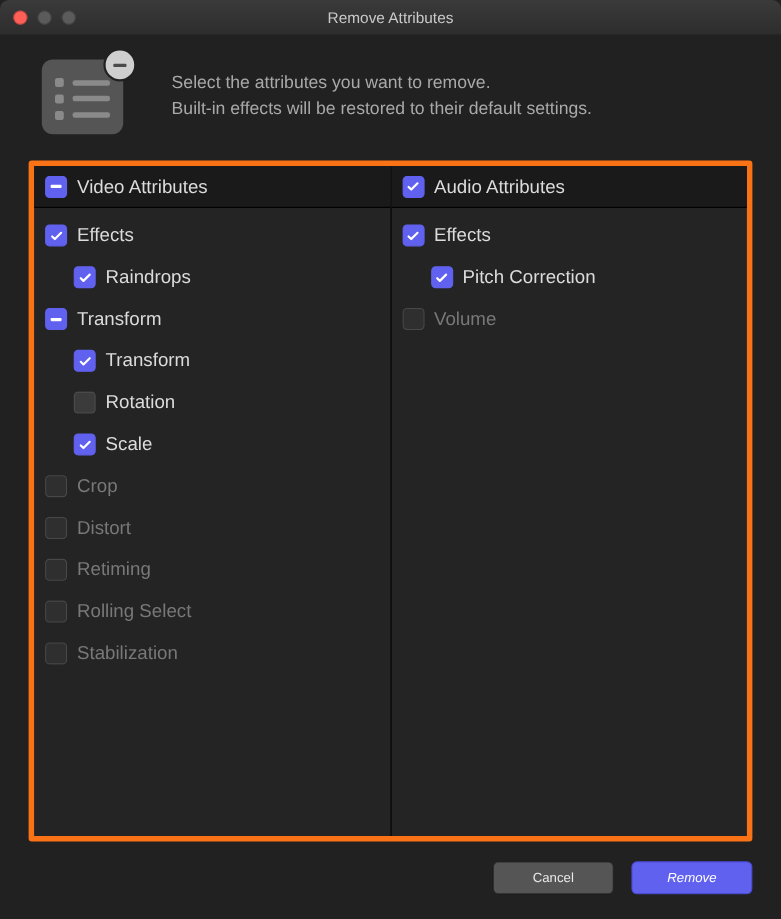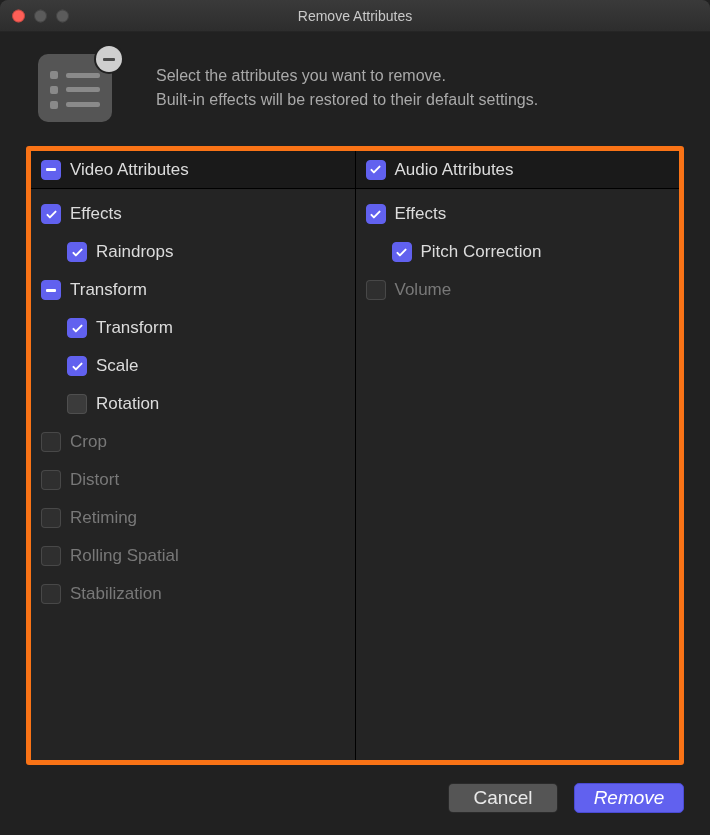--- a/index.html
+++ b/index.html
@@ -146,21 +146,21 @@
   .footer {
     padding: 18px 26px 22px 26px;
     display: flex;
     justify-content: flex-end;
     gap: 16px;
   }
   .btn {
     width: 110px;
     height: 30px;
     border-radius: 5px;
-    font-size: 19px;
+    font-size: 12px;
     color: #e9e9e9;
     display: inline-flex; align-items:center; justify-content:center;
     border: 1px solid rgba(0,0,0,.5);
     background: #555555;
     cursor: pointer;
   }
   .btn.primary {
     background: #6161ef;
     border-color: #4a4ad4;
     color: #fff;
@@ -239,46 +239,46 @@
           </div>
           <div class="row-item" data-indent="1">
             <span class="chk" data-state="checked">
               <svg viewBox="0 0 16 16">
                 <path d="M3 8.5l3 3 7-7" fill="none" stroke="#fff" stroke-width="2.4" stroke-linecap="round" stroke-linejoin="round"></path>
               </svg>
             </span>
             <span>Transform</span>
           </div>
           <div class="row-item" data-indent="1">
-            <span class="chk" data-state="checked">
-              <svg viewBox="0 0 16 16">
-                <path d="M3 8.5l3 3 7-7" fill="none" stroke="#fff" stroke-width="2.4" stroke-linecap="round" stroke-linejoin="round"></path>
-              </svg>
-            </span>
-            <span>Scale</span>
-          </div>
-          <div class="row-item" data-indent="1">
             <span class="chk" data-state="unchecked"></span>
             <span>Rotation</span>
           </div>
+          <div class="row-item" data-indent="1">
+            <span class="chk" data-state="checked">
+              <svg viewBox="0 0 16 16">
+                <path d="M3 8.5l3 3 7-7" fill="none" stroke="#fff" stroke-width="2.4" stroke-linecap="round" stroke-linejoin="round"></path>
+              </svg>
+            </span>
+            <span>Scale</span>
+          </div>
           <div class="row-item disabled" data-indent="0">
             <span class="chk disabled" data-state="unchecked"></span>
             <span>Crop</span>
           </div>
           <div class="row-item disabled" data-indent="0">
             <span class="chk disabled" data-state="unchecked"></span>
             <span>Distort</span>
           </div>
           <div class="row-item disabled" data-indent="0">
             <span class="chk disabled" data-state="unchecked"></span>
             <span>Retiming</span>
           </div>
           <div class="row-item disabled" data-indent="0">
             <span class="chk disabled" data-state="unchecked"></span>
-            <span>Rolling Spatial</span>
+            <span>Rolling Select</span>
           </div>
           <div class="row-item disabled" data-indent="0">
             <span class="chk disabled" data-state="unchecked"></span>
             <span>Stabilization</span>
           </div>
         </div>
     </div>
 
     <div class="list-col right">
       <div class="col-header row-item">

